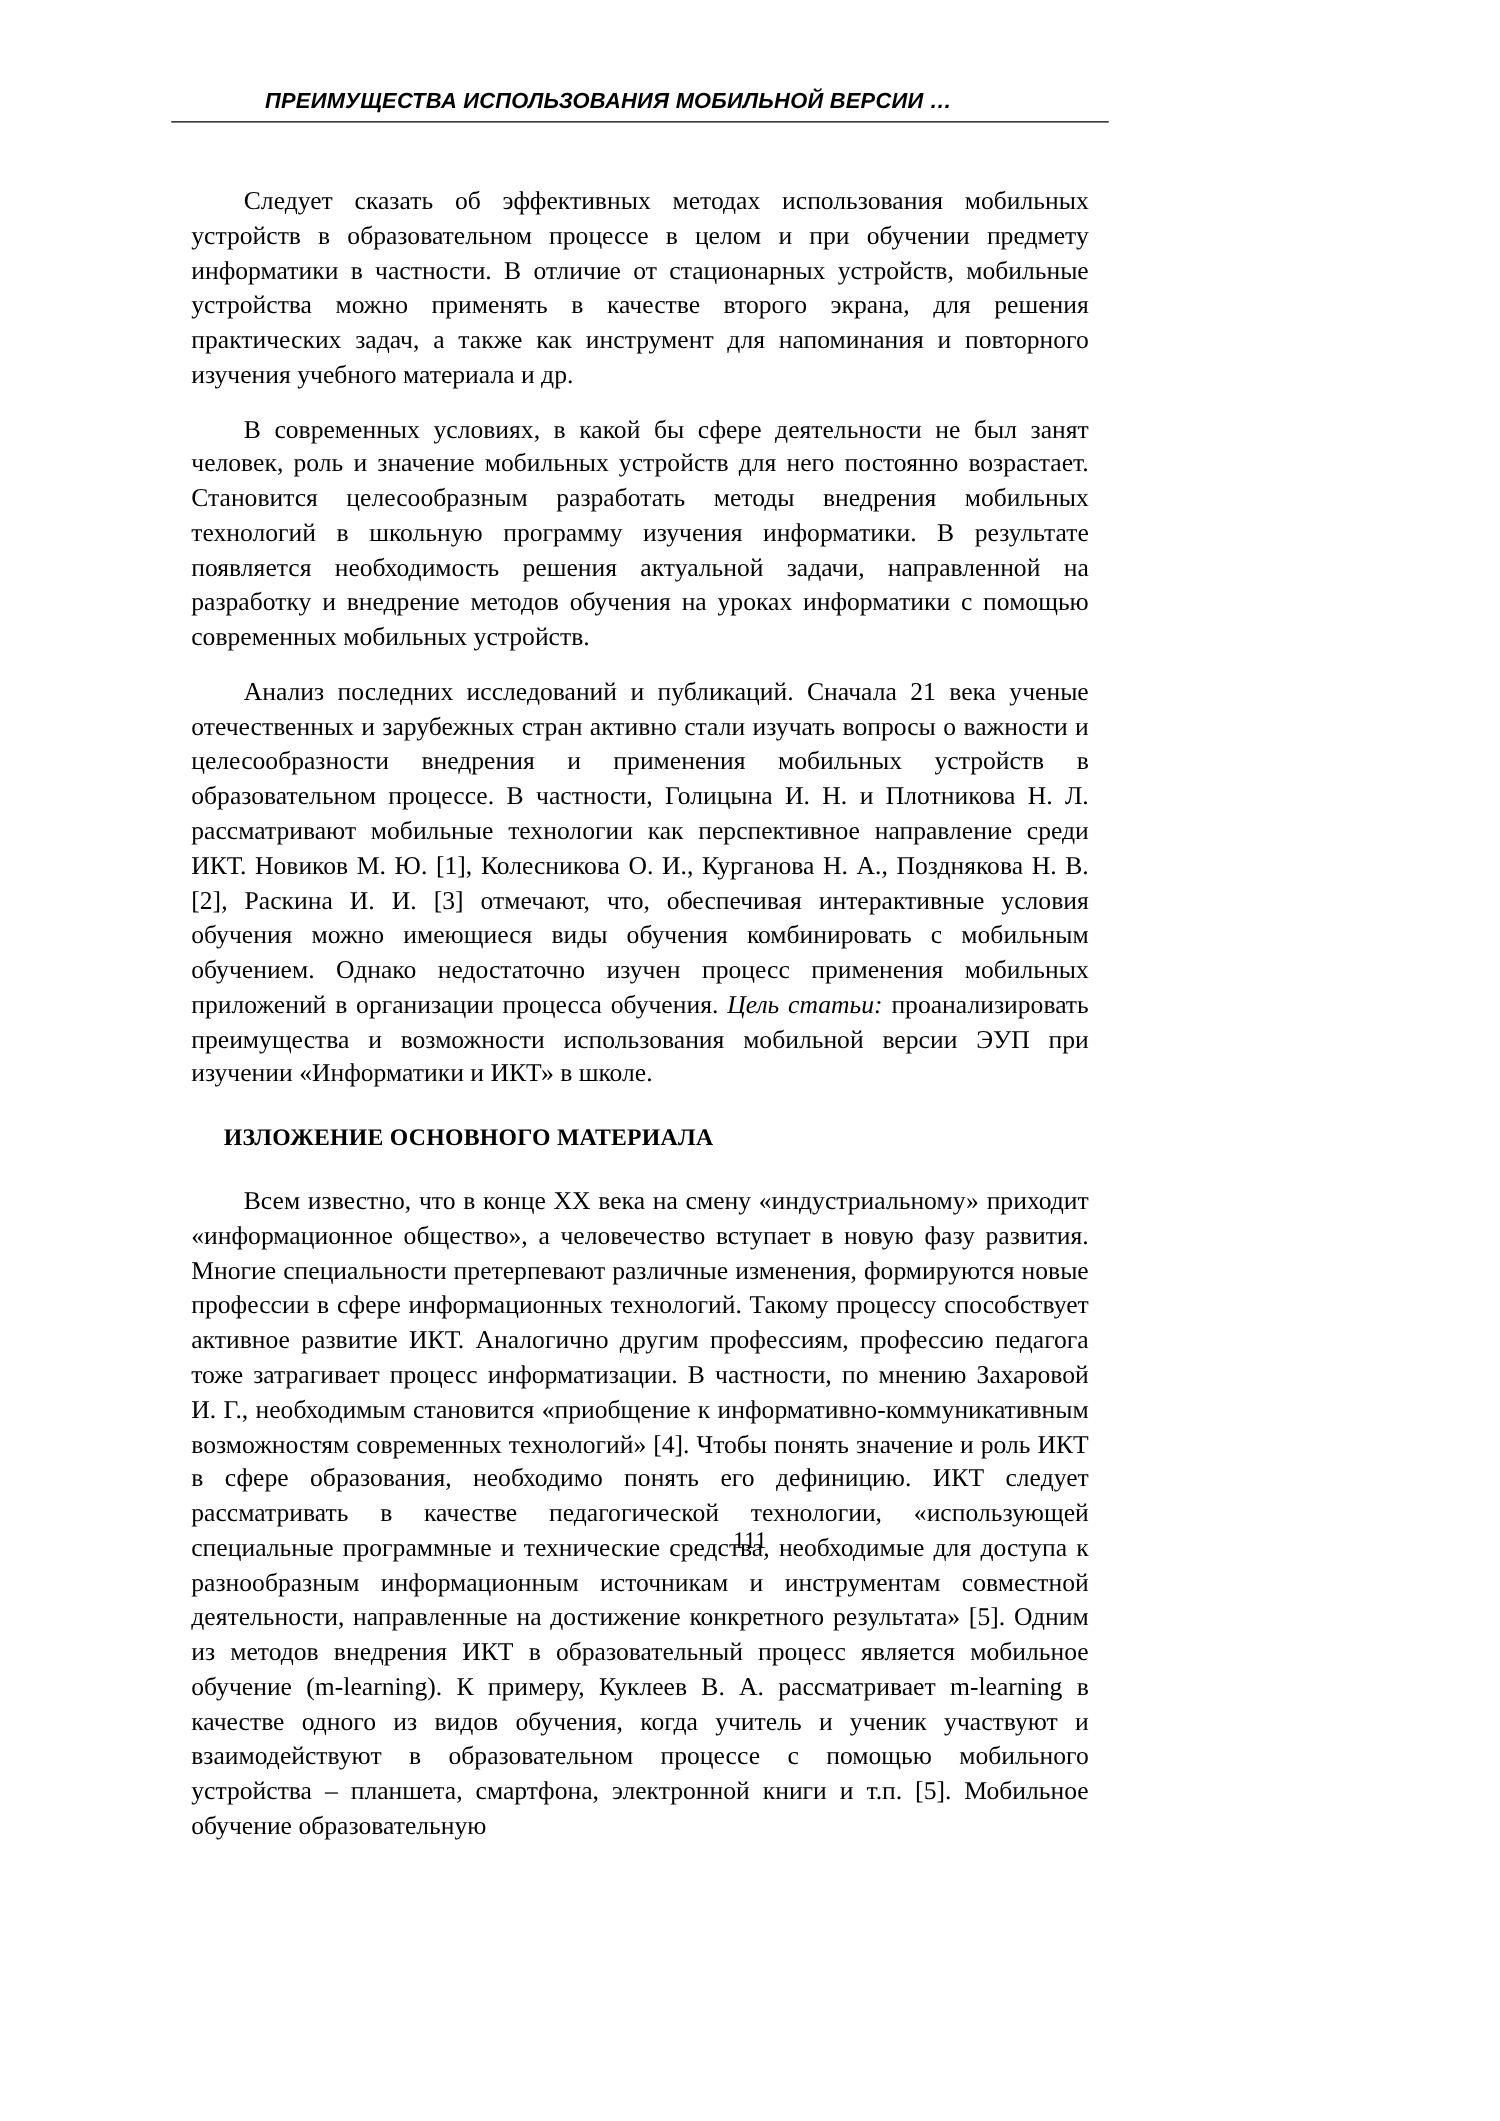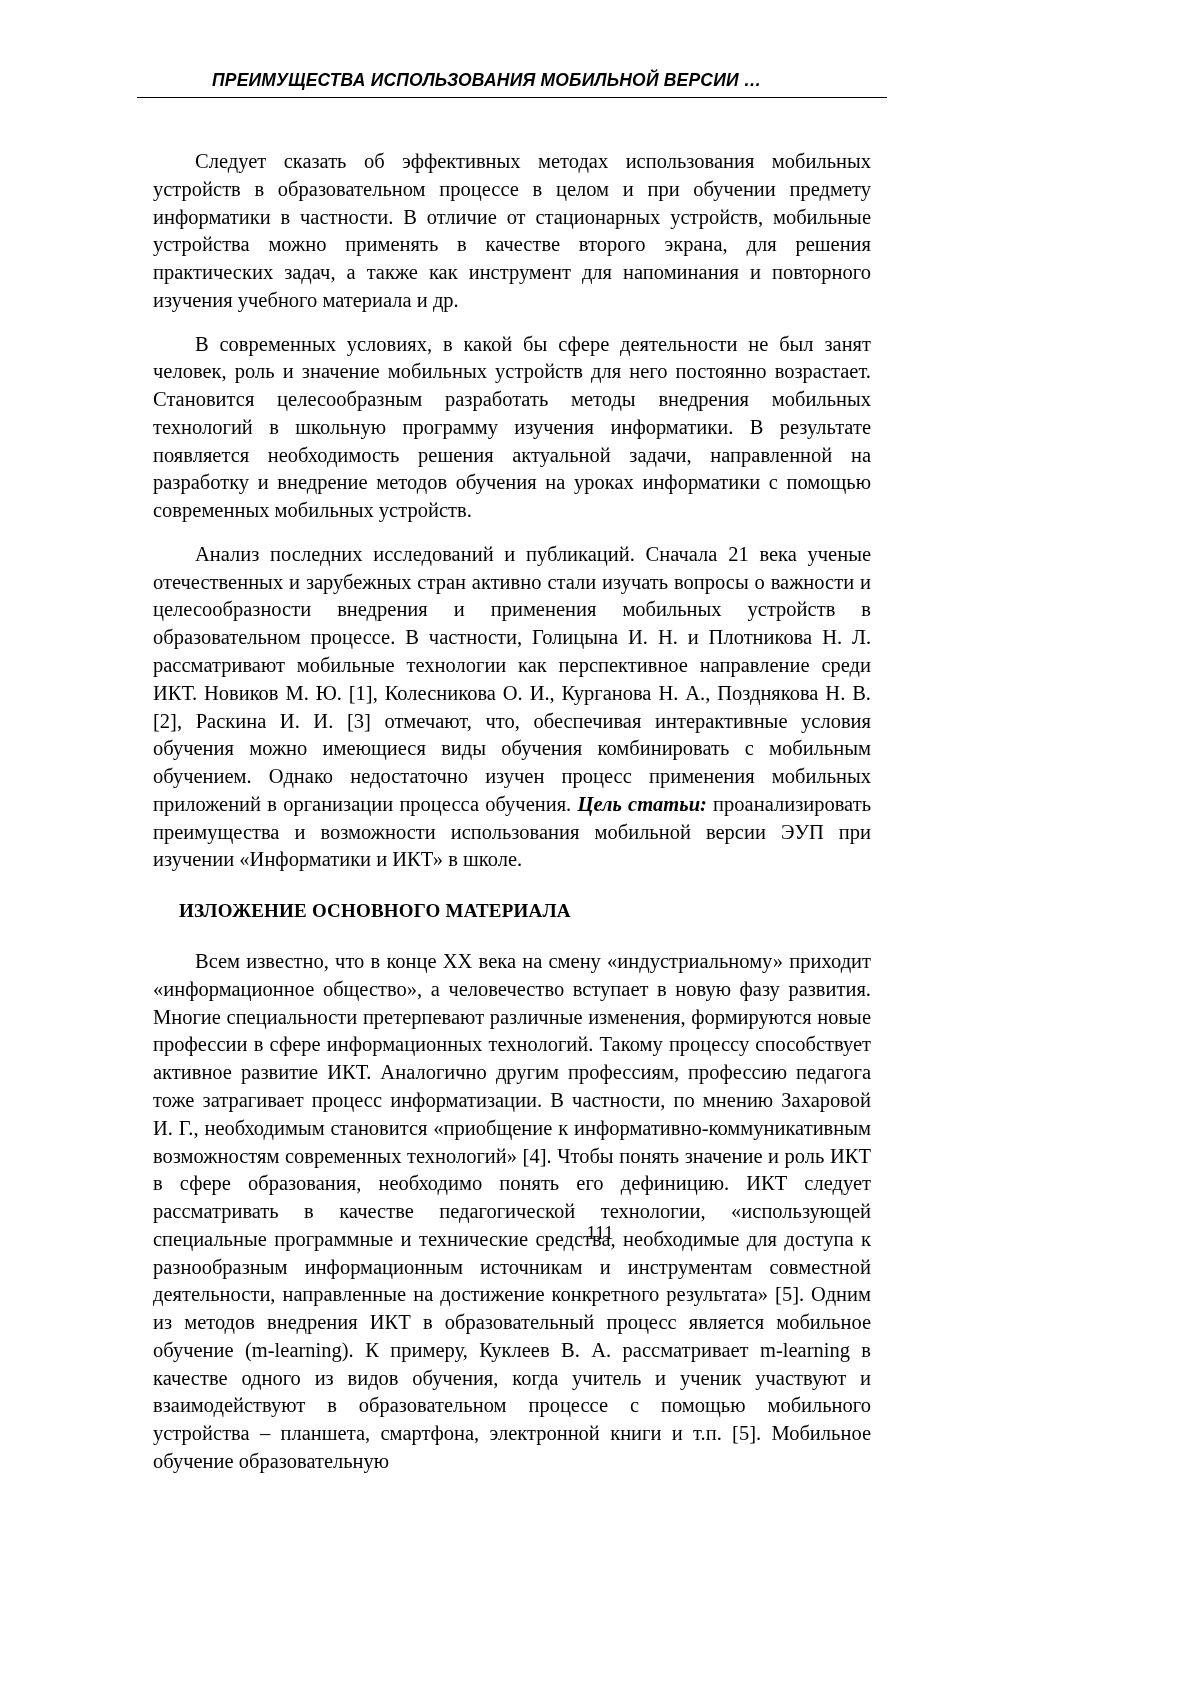--- a/index.html
+++ b/index.html
@@ -56,21 +56,21 @@
   }
   .section-heading {
     margin: 26px 0 26px 0;
     text-indent: 42px;
     font-size: 19px;
     font-weight: bold;
     letter-spacing: 0.2px;
     text-align: left;
   }
   .b { font-weight: normal; }
-  .bi { font-weight: bold; font-style: italic; }
+  .bi { font-weight: normal; font-style: italic; }
   .page-number {
     position: absolute;
     top: 1222px;
     left: 0;
     width: 1200px;
     text-align: center;
     font-size: 19px;
   }
 </style>
 </head>

